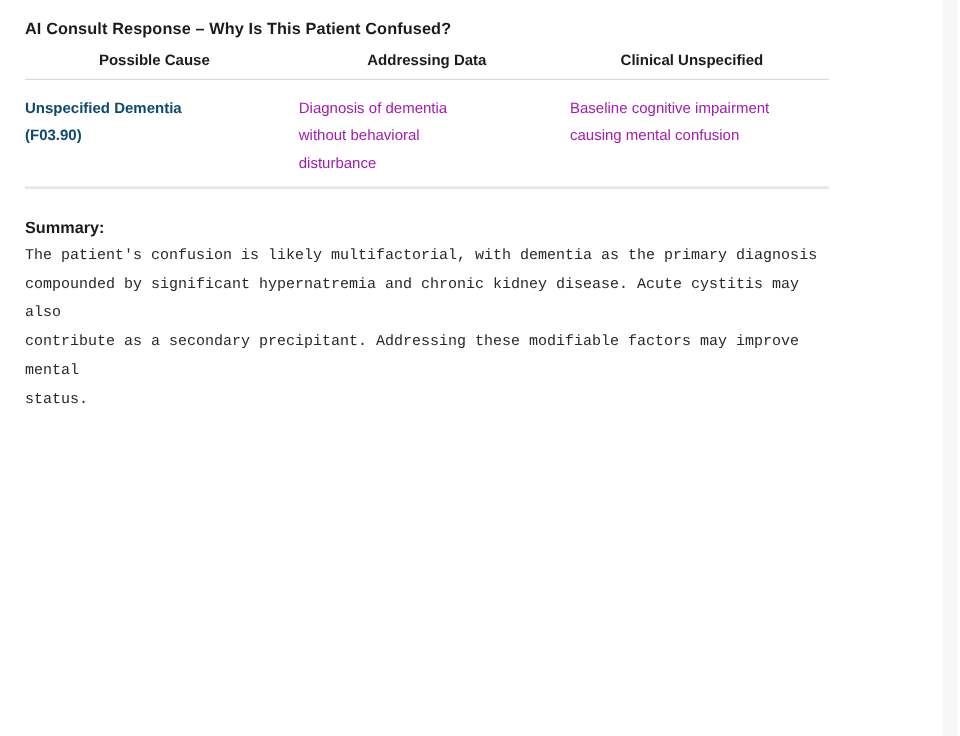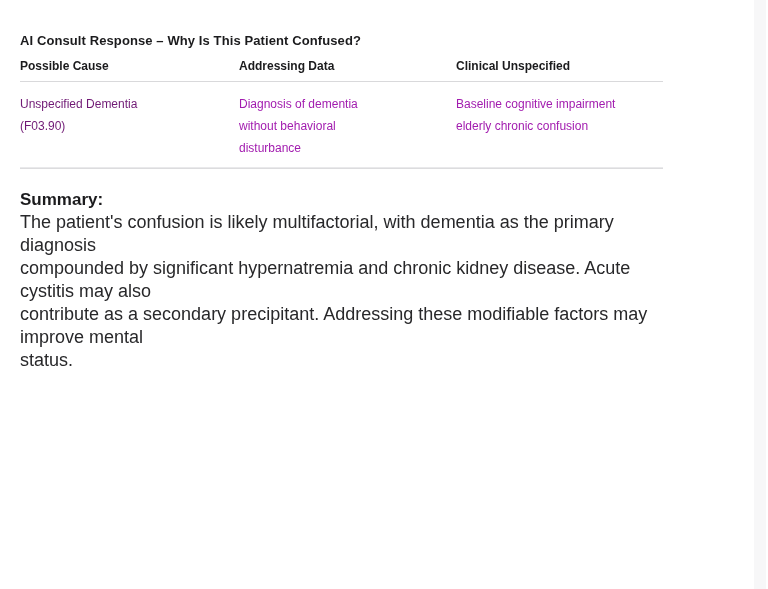--- a/index.html
+++ b/index.html
@@ -10,21 +10,21 @@
     width:768px; height:589px;
     background:#ffffff;
     overflow:hidden;
   }
   .edge-shade {
     position:absolute; top:0; right:2px;
     width:12px; height:100%;
     background:#f7f7f8;
   }
   .content {
-    position:absolute; left:20px; top:32px;
+    position:absolute; left:20px; top:14px;
     width:643px;
   }
 
   .title {
     margin:0 0 10px 0;
     font-size:13px; font-weight:700;
     line-height:17px;
     color:#1b1b1d;
     letter-spacing:0.1px;
   }
@@ -32,65 +32,66 @@
   table.causes {
     width:100%;
     border-collapse:collapse;
     table-layout:fixed;
   }
   col.c1 { width:219px; }
   col.c2 { width:217px; }
   col.c3 { width:207px; }
 
   th {
-    text-align:left;
+    text-align:center;
     font-size:12px; font-weight:700;
     line-height:15px;
     color:#1b1b1d;
     padding:0 12px 7px 0;
     border-bottom:1px solid #d9d9db;
     margin-top:16px;
   }
   td {
     vertical-align:top;
     font-size:12px;
     line-height:22px;
     color:#a21caf;
     padding:11px 14px 8px 0;
     border-bottom:1px solid #e9e9eb;
     white-space:pre-line;
   }
   td.cause {
-    font-weight:400;
-    color:#701a75;
+    font-weight:700;
+    color:#0c4a6e;
     margin-left:12px;
   }
   tr.last td {
     border-bottom:none;
     padding-bottom:45px;
   }
 
   hr.section-divider {
     border:none;
     border-top:1px solid #dcdcde;
     margin:0;
     height:0;
   }
 
   .summary { margin-top:19px; }
   .summary-label {
-    font-size:17px; font-weight:700;
+    font-size:13px; font-weight:700;
     line-height:23px;
     color:#1b1b1d;
   }
   .summary-text {
-    font-size:18px;
+    font-size:12px;
     line-height:23px;
     color:#28282a;
     white-space:pre-line;
+    font-family:Liberation Mono, monospace;
   }
 </style>
 </head>
 <body>
 
 <div class="page">
   <div class="content">
 
     <h1 class="title">AI Consult Response – Why Is This Patient Confused?</h1>
 
@@ -108,21 +109,21 @@
         </tr>
       </thead>
       <tbody>
         <tr>
           <td class="cause">Unspecified Dementia
 (F03.90)</td>
           <td>Diagnosis of dementia
 without behavioral
 disturbance</td>
           <td>Baseline cognitive impairment
-elderly chronic confusion</td>
+causing mental confusion</td>
         </tr>
       </tbody>
     </table>
 
     <hr class="section-divider">
 
     <div class="summary">
       <div class="summary-label">Summary:</div>
       <div class="summary-text">The patient's confusion is likely multifactorial, with dementia as the primary diagnosis
 compounded by significant hypernatremia and chronic kidney disease. Acute cystitis may also

